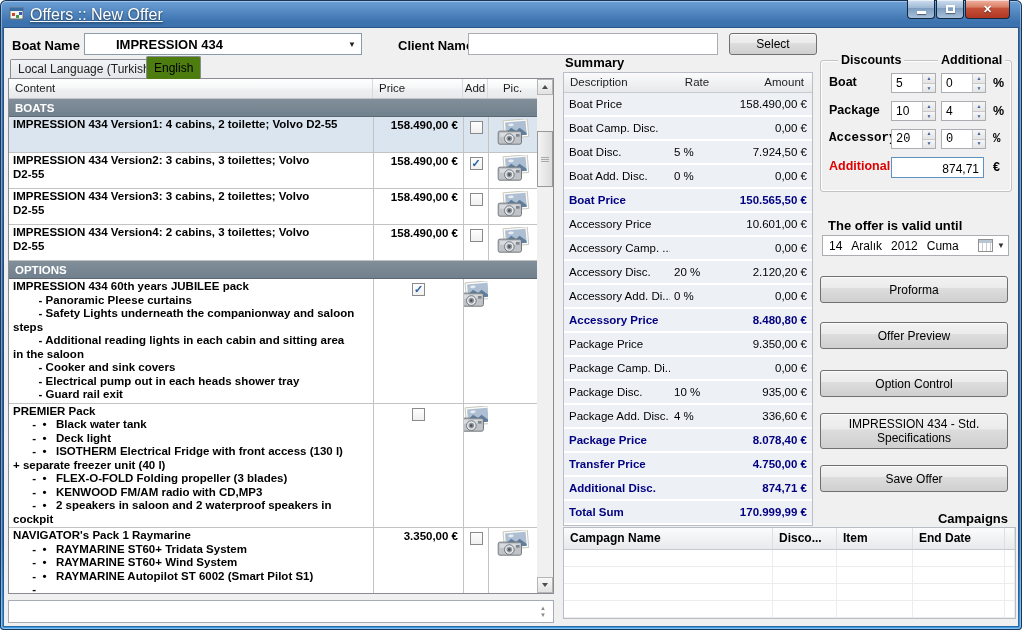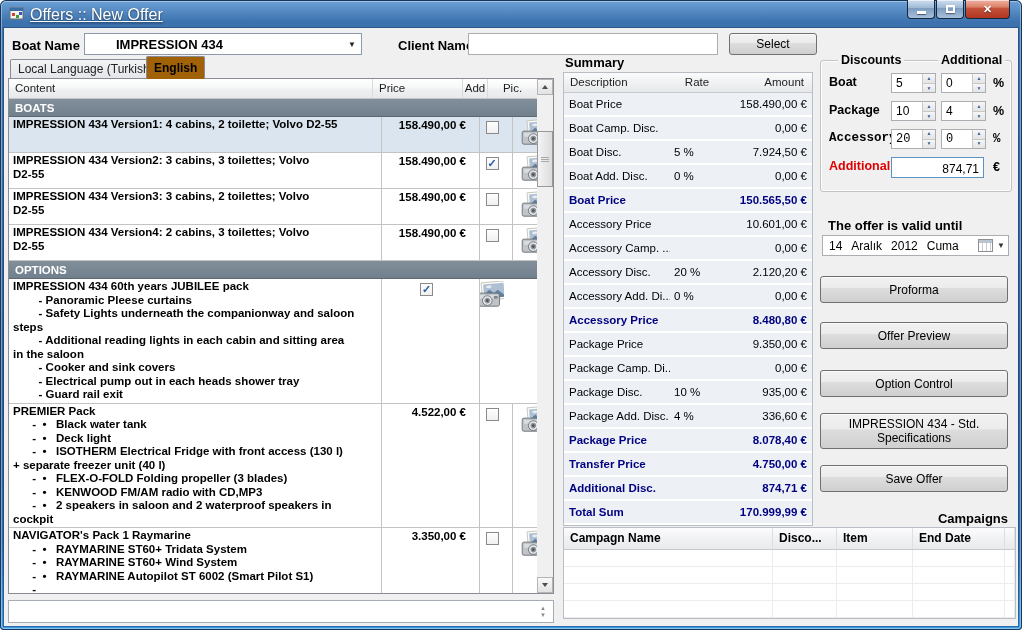--- a/index.html
+++ b/index.html
@@ -41,38 +41,38 @@
     padding:0 4px; font-family:"Liberation Sans",sans-serif; }
   .pushbtn { position:absolute; border:1px solid #707070; border-radius:3px; font-size:12px; color:#000;
     background:linear-gradient(180deg,#f2f2f2 0%,#ebebeb 45%,#dddddd 46%,#cfcfcf 100%);
     display:flex; align-items:center; justify-content:center; text-align:center;
     box-shadow: inset 0 1px 0 #fbfbfb; cursor:default; }
 
   
   .tab { position:absolute; font-size:12px; padding:0 7px; display:flex; align-items:center;
     border:1px solid #898c95; border-bottom:none; border-radius:2px 2px 0 0; }
   .tab.inactive { top:31px; height:19px; background:linear-gradient(180deg,#f2f3f5,#e4e6e9); color:#222; }
-  .tab.active { top:28px; height:23px; background:#a16207; z-index:3; font-weight:bold; }
+  .tab.active { top:28px; height:23px; background:#4d7c0f; z-index:3; font-weight:normal; }
 
   
   .panel { position:absolute; left:4px; top:50px; width:546px; height:516px; background:#fff;
     border:1px solid #898c95; overflow:hidden; z-index:2; }
   .grid-head { position:absolute; left:0; top:0; width:529px; height:20px; display:grid;
     grid-template-columns:364px 90px 25px 50px;
     background:linear-gradient(180deg,#ffffff,#f6f7f8 45%,#eef0f2 55%,#e7e9eb);
     border-bottom:1px solid #c2c6ca; }
   .grid-head > div { font-size:11.5px; color:#1d1d1d; line-height:19px; padding-left:6px;
     border-right:1px solid #d8dadd; }
   .grid-head .hc-add, .grid-head .hc-pic { text-align:center; padding-left:0; }
   .rows { position:absolute; left:0; top:20px; width:529px; }
   .row-section { height:18px; background:linear-gradient(180deg,#828f9b,#70808c); color:#fff;
     font-size:11.5px; font-weight:bold; line-height:18px; padding-left:6px;
     border-bottom:1px solid #5d6873; }
   .row-item { display:grid; grid-template-columns:364px 90px 25px 50px; min-height:36px;
-    border-bottom:1px solid #c3c3c3; background:#fff;gap:8px; }
+    border-bottom:1px solid #c3c3c3; background:#fff; }
   .row-item.selected { background:#dbe5ef; }
   .cell { overflow:hidden; }
   .c-content { padding:1px 2px 1px 4px; }
   .line { white-space:pre; font-size:11.5px; font-weight:bold; line-height:13.5px; height:13.5px;
     overflow:hidden; color:#000; }
   .c-price { border-left:1px solid #c3c3c3; text-align:right; padding:2px 5px 0 0;
     font-size:11.5px; font-weight:bold; }
   .c-add { border-left:1px solid #c3c3c3; }
   .c-pic { border-left:1px solid #c3c3c3; display:flex; justify-content:center; align-items:flex-start; }
   .checkbox { width:13px; height:13px; margin:4px auto 0 auto; background:linear-gradient(180deg,#fefefe,#f0f0f0);
@@ -303,21 +303,20 @@
               <div class="line">PREMIER Pack</div>
               <div class="line">      -  •   Black water tank</div>
               <div class="line">      -  •   Deck light</div>
               <div class="line">      -  •   ISOTHERM Electrical Fridge with front access (130 l)</div>
               <div class="line">+ separate freezer unit (40 l)</div>
               <div class="line">      -  •   FLEX-O-FOLD Folding propeller (3 blades)</div>
               <div class="line">      -  •   KENWOOD FM/AM radio with CD,MP3</div>
               <div class="line">      -  •   2 speakers in saloon and 2 waterproof speakers in</div>
               <div class="line">cockpit</div>
             </div>
-            <div class="cell c-price">4.522,00 €</div>
             <div class="cell c-add">
               <div class="checkbox"></div>
             </div>
             <div class="cell c-pic">
               <span><svg class="cam" viewBox="0 0 36 30">
                   <use href="#sym-camera"></use>
                 </svg></span>
             </div>
           </div>
           <div class="row-item">

